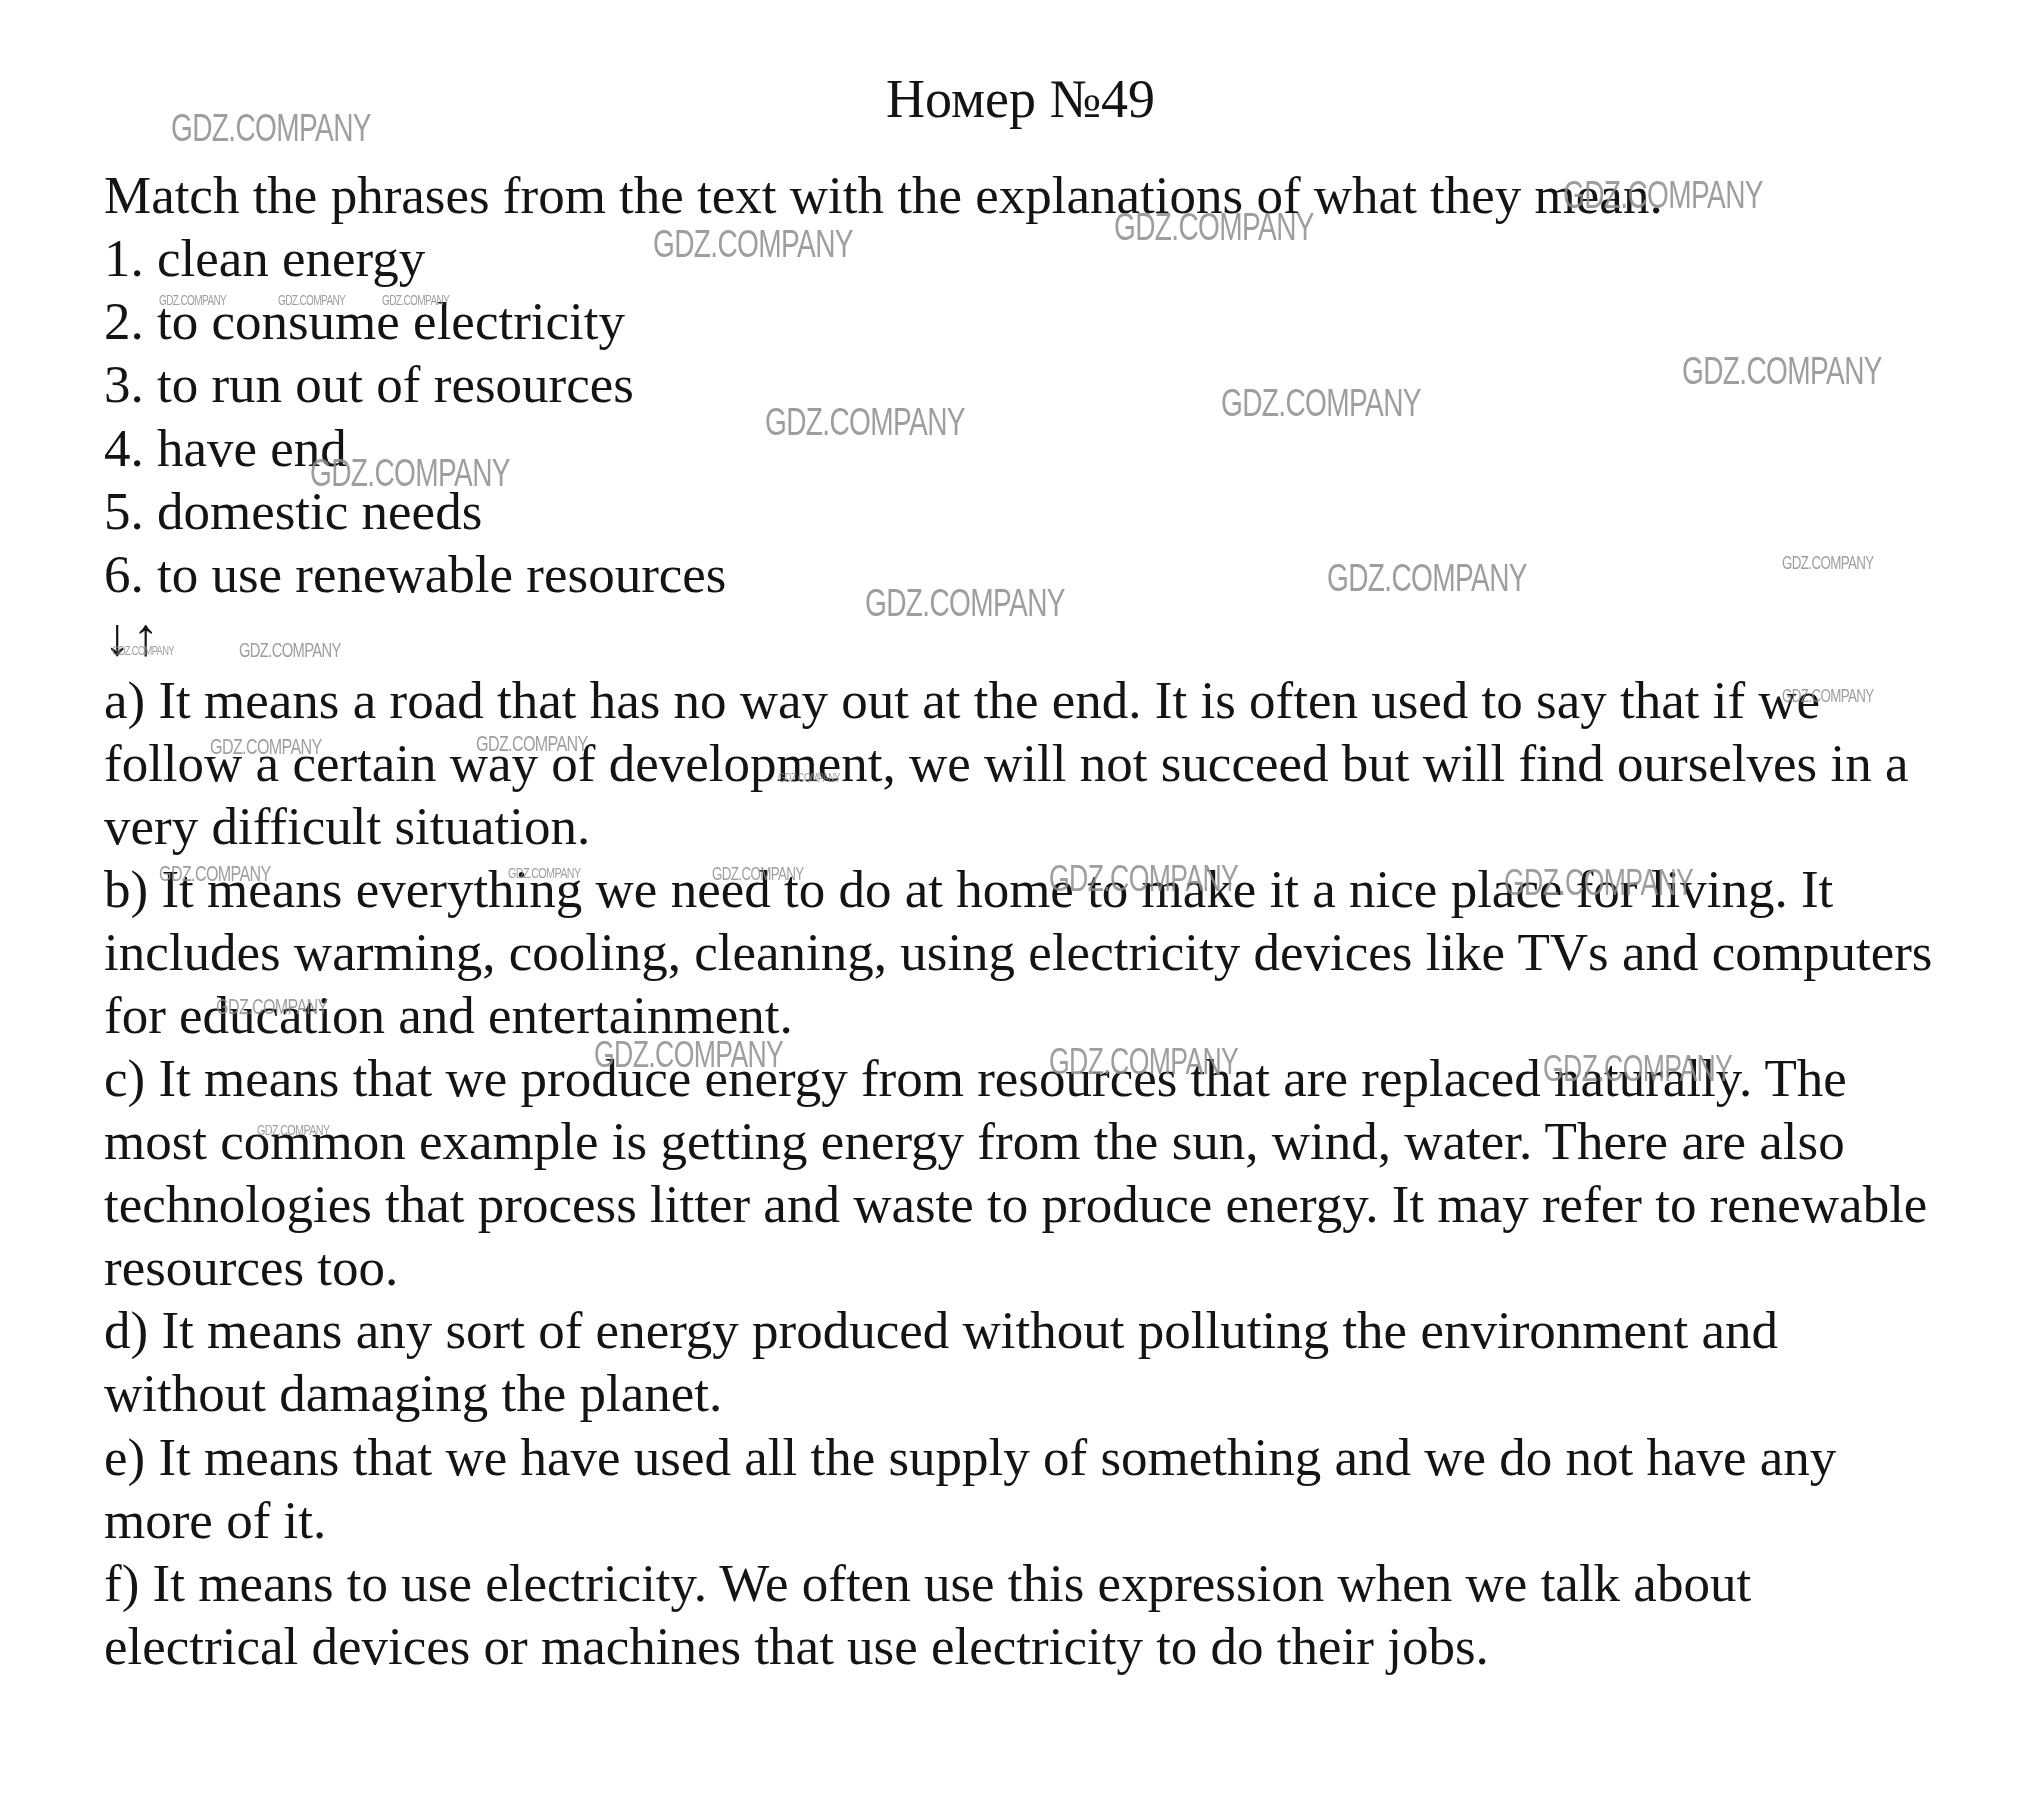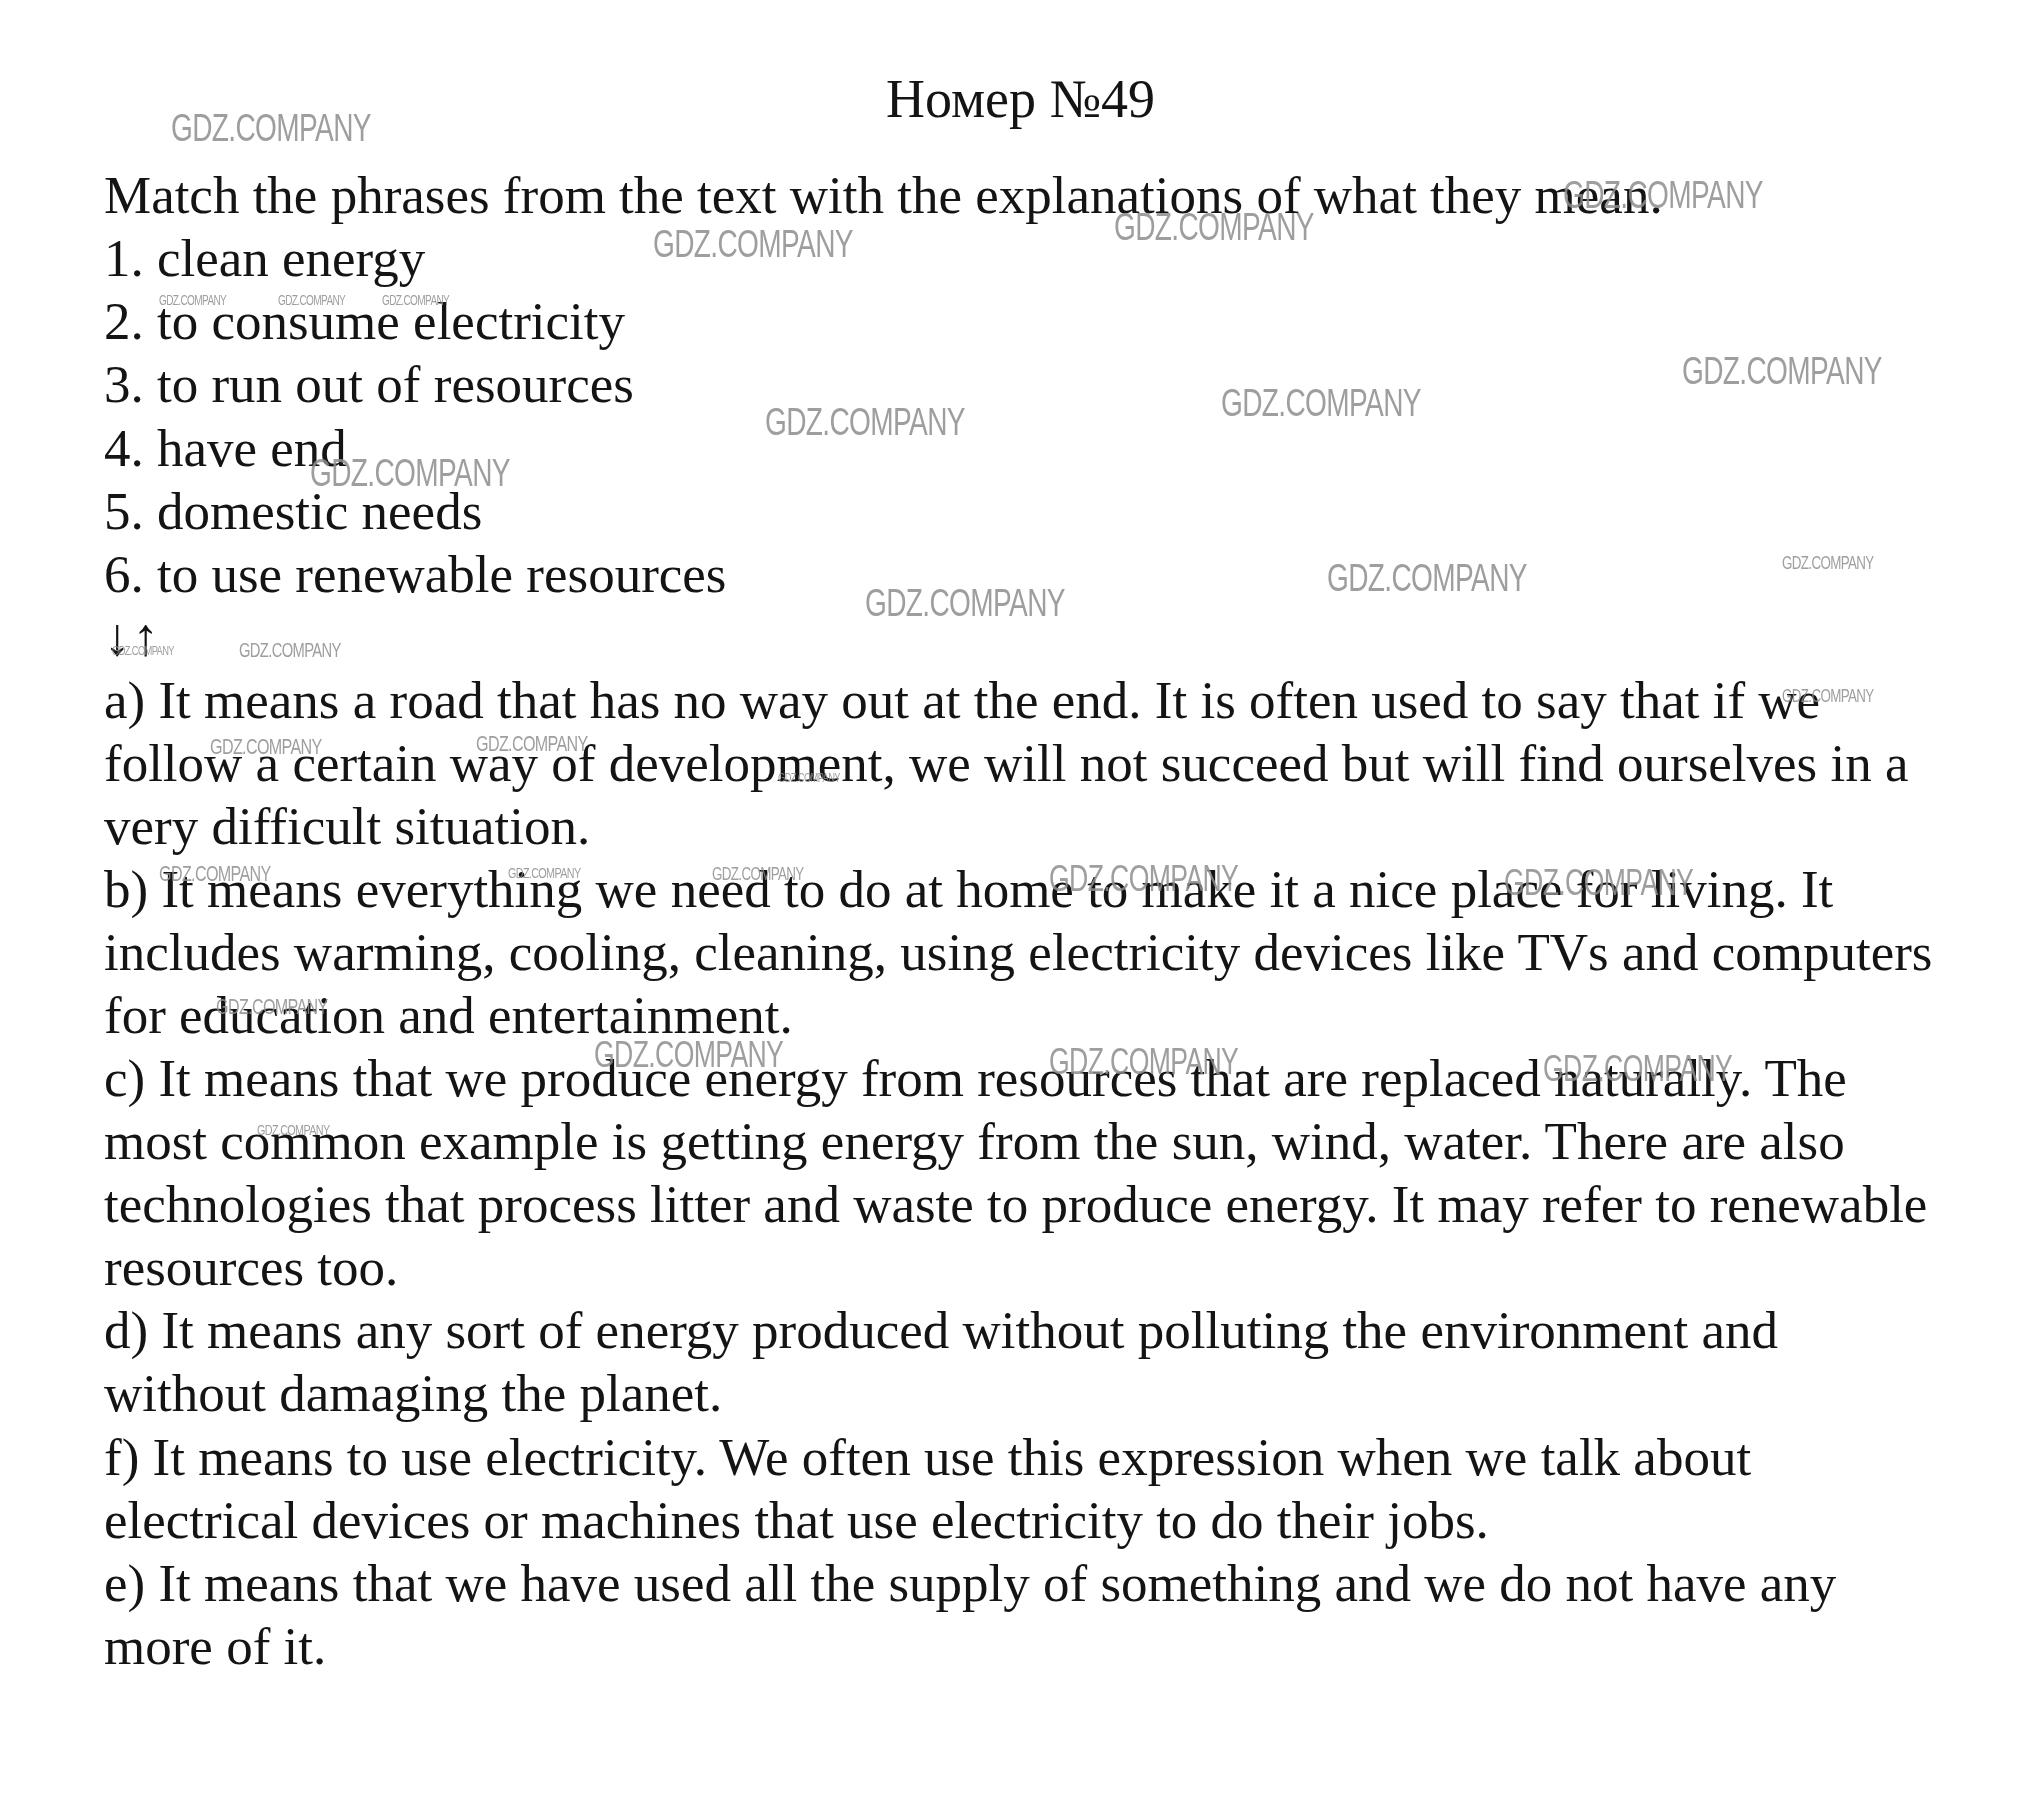--- a/index.html
+++ b/index.html
@@ -105,18 +105,18 @@
     <div class="phrase"><span>6.</span> <span>to use renewable resources</span></div>
   </div>
 
   <div class="arrows">↓↑</div>
 
   <div class="explanation-list">
     <p class="explanation"><span>a)</span> <span>It means a road that has no way out at the end. It is often used to say that if we follow a certain way of development, we will not succeed but will find ourselves in a very difficult situation.</span></p>
     <p class="explanation"><span>b)</span> <span>It means everything we need to do at home to make it a nice place for living. It includes warming, cooling, cleaning, using electricity devices like TVs and computers for education and entertainment.</span></p>
     <p class="explanation"><span>c)</span> <span>It means that we produce energy from resources that are replaced naturally. The most common example is getting energy from the sun, wind, water. There are also technologies that process litter and waste to produce energy. It may refer to renewable resources too.</span></p>
     <p class="explanation"><span>d)</span> <span>It means any sort of energy produced without polluting the environment and without damaging the planet.</span></p>
+    <p class="explanation"><span>e)</span> <span>It means that we have used all the supply of something and we do not have any more of it.</span></p>
     <p class="explanation"><span>f)</span> <span>It means to use electricity. We often use this expression when we talk about electrical devices or machines that use electricity to do their jobs.</span></p>
-    <p class="explanation"><span>e)</span> <span>It means that we have used all the supply of something and we do not have any more of it.</span></p>
   </div>
 
 </div>
 
 
 </body></html>

